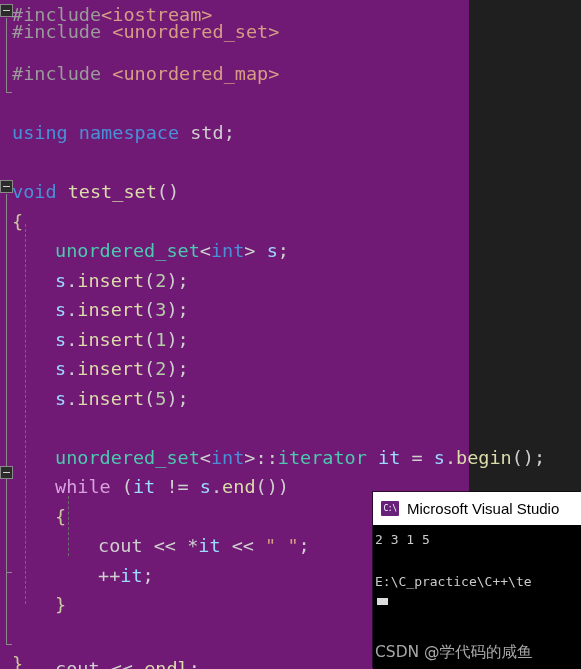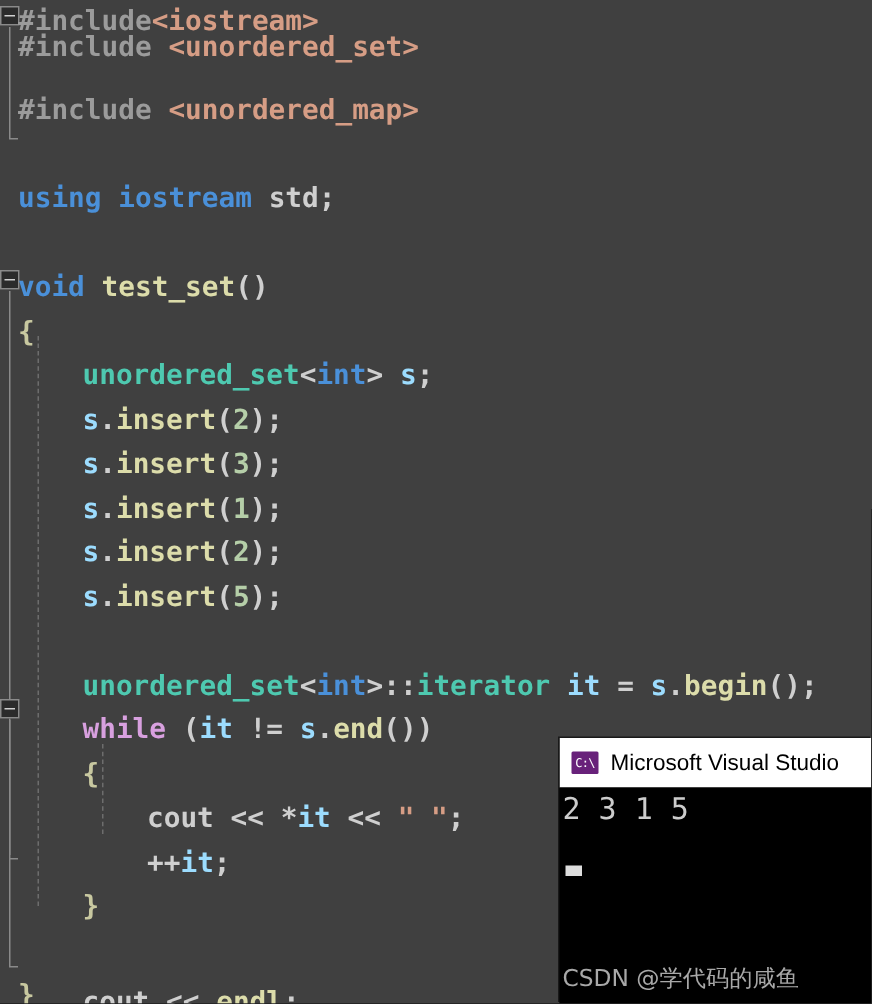--- a/index.html
+++ b/index.html
@@ -13,23 +13,22 @@
     height: 669px;
     background: #1f1f1f;
     overflow: hidden;
     font-family: "DejaVu Sans Mono", "Liberation Mono", monospace;
   }
 
   
   #editor {
     position: absolute;
     left: 0; top: 0;
-    width: 581px; height: 669px;
-    background: #404040;
-    font-weight: bold;
+    width: 469px; height: 669px;
+    background: #701a75;
   }
   .line {
     position: relative;
     height: 29.5px;
     line-height: 29.5px;
     font-size: 18.5px;
     white-space: pre;
     color: #d4d4d4;
     letter-spacing: 0px;
   }
@@ -144,21 +143,21 @@
   }
   #console-body {
     position: relative;
     height: 144px;
     background: #000000;
     padding: 4px 0 0 2px;
     box-sizing: border-box;
   }
   .cline {
     color: #cccccc;
-    font-size: 20px;
+    font-size: 13px;
     line-height: 21px;
     white-space: nowrap;
     font-family: "DejaVu Sans Mono", "Liberation Mono", monospace;
   }
   .cline.cjk {
     font-family: "DejaVu Sans", "Liberation Sans", sans-serif;
   }
   .cspacer { height: 21px; }
   #console-cursor {
     width: 11px;
@@ -193,21 +192,21 @@
         <div class="outline-foot" style="top: 644px;"></div>
         <div class="collapse-box" style="top: 4px;"></div>
         <div class="collapse-box" style="top: 180px;"></div>
         <div class="collapse-box" style="top: 466px;"></div>
       </div>
     <div id="code-lines">
         <div class="line" style="top: 0px; position: absolute; width: 100%;"><span class="code" style="left: 12px;"><span class="t-pre">#include</span><span class="t-hdr">&lt;iostream&gt;</span></span></div>
         <div class="line" style="top: 17px; position: absolute; width: 100%;"><span class="code" style="left: 12px;"><span class="t-pre">#include </span><span class="t-hdr">&lt;unordered_set&gt;</span></span></div>
         <div class="line" style="top: 59px; position: absolute; width: 100%; padding-left: 12px;"><span class="code" style="left: 12px;"><span class="t-pre">#include </span><span class="t-hdr">&lt;unordered_map&gt;</span></span></div>
         <div class="line" style="top: 88.5px; position: absolute; width: 100%;"><span class="code" style="left: 12px;"></span></div>
-        <div class="line" style="top: 118px; position: absolute; width: 100%;"><span class="code" style="left: 12px;"><span class="t-kw">using</span><span class="t-plain"> </span><span class="t-kw">iostream</span><span class="t-plain"> </span><span class="t-plain">std</span><span class="t-punc">;</span></span></div>
+        <div class="line" style="top: 118px; position: absolute; width: 100%;"><span class="code" style="left: 12px;"><span class="t-kw">using</span><span class="t-plain"> </span><span class="t-kw">namespace</span><span class="t-plain"> </span><span class="t-plain">std</span><span class="t-punc">;</span></span></div>
         <div class="line" style="top: 147.5px; position: absolute; width: 100%;"><span class="code" style="left: 12px;"></span></div>
         <div class="line" style="top: 177px; position: absolute; width: 100%;"><span class="code" style="left: 12px;"><span class="t-kw">void</span><span class="t-plain"> </span><span class="t-fn">test_set</span><span class="t-punc">()</span></span></div>
         <div class="line" style="top: 206.5px; position: absolute; width: 100%;"><span class="code" style="left: 12px;"><span class="t-brace">{</span></span></div>
         <div class="line" style="top: 236px; position: absolute; width: 100%;"><span class="code" style="left: 55px;"><span class="t-type">unordered_set</span><span class="t-punc">&lt;</span><span class="t-kw">int</span><span class="t-punc">&gt;</span><span class="t-plain"> </span><span class="t-var">s</span><span class="t-punc">;</span></span></div>
         <div class="line" style="top: 265.5px; position: absolute; width: 100%;"><span class="code" style="left: 55px;"><span class="t-var">s</span><span class="t-punc">.</span><span class="t-fn">insert</span><span class="t-punc">(</span><span class="t-num">2</span><span class="t-punc">)</span><span class="t-punc">;</span></span></div>
         <div class="line" style="top: 295px; position: absolute; width: 100%;"><span class="code" style="left: 55px;"><span class="t-var">s</span><span class="t-punc">.</span><span class="t-fn">insert</span><span class="t-punc">(</span><span class="t-num">3</span><span class="t-punc">)</span><span class="t-punc">;</span></span></div>
         <div class="line" style="top: 324.5px; position: absolute; width: 100%;"><span class="code" style="left: 55px;"><span class="t-var">s</span><span class="t-punc">.</span><span class="t-fn">insert</span><span class="t-punc">(</span><span class="t-num">1</span><span class="t-punc">)</span><span class="t-punc">;</span></span></div>
         <div class="line" style="top: 354px; position: absolute; width: 100%;"><span class="code" style="left: 55px;"><span class="t-var">s</span><span class="t-punc">.</span><span class="t-fn">insert</span><span class="t-punc">(</span><span class="t-num">2</span><span class="t-punc">)</span><span class="t-punc">;</span></span></div>
         <div class="line" style="top: 383.5px; position: absolute; width: 100%;"><span class="code" style="left: 55px;"><span class="t-var">s</span><span class="t-punc">.</span><span class="t-fn">insert</span><span class="t-punc">(</span><span class="t-num">5</span><span class="t-punc">)</span><span class="t-punc">;</span></span></div>
         <div class="line" style="top: 413px; position: absolute; width: 100%;"><span class="code" style="left: 55px;"></span></div>
@@ -231,19 +230,20 @@
     <div id="console-titlebar">
       <div id="console-icon">
         <span>C:\</span>
       </div>
       <div id="console-title-text">Microsoft Visual Studio</div>
     </div>
 
     <div id="console-body">
       <div class="cline">2 3 1 5</div>
       <div class="cspacer"></div>
+      <div class="cline">E:\C_practice\C++\te</div>
       <div id="console-cursor"></div>
     </div>
 
     <div id="watermark">CSDN @学代码的咸鱼</div>
   </div>
 
 </div>
 
 </body></html>

